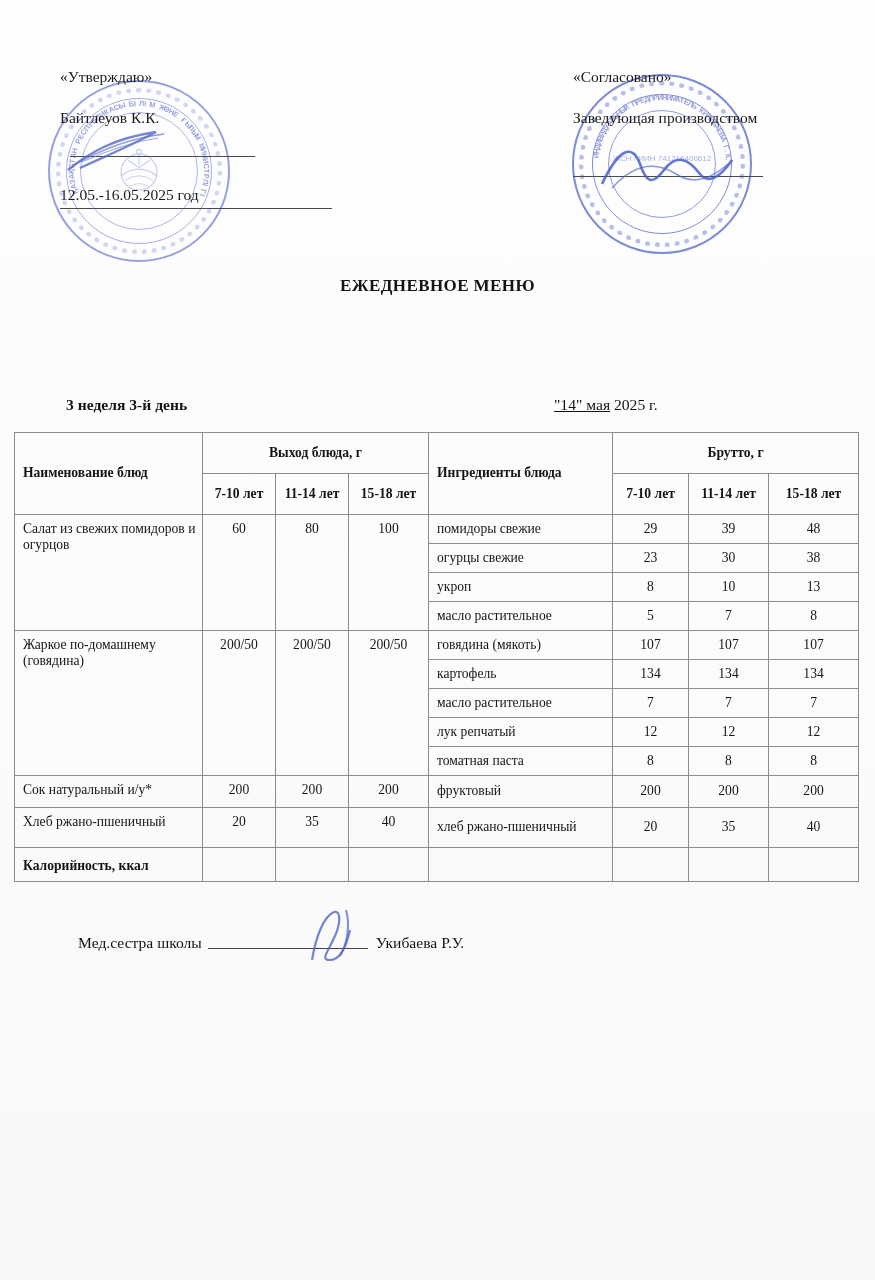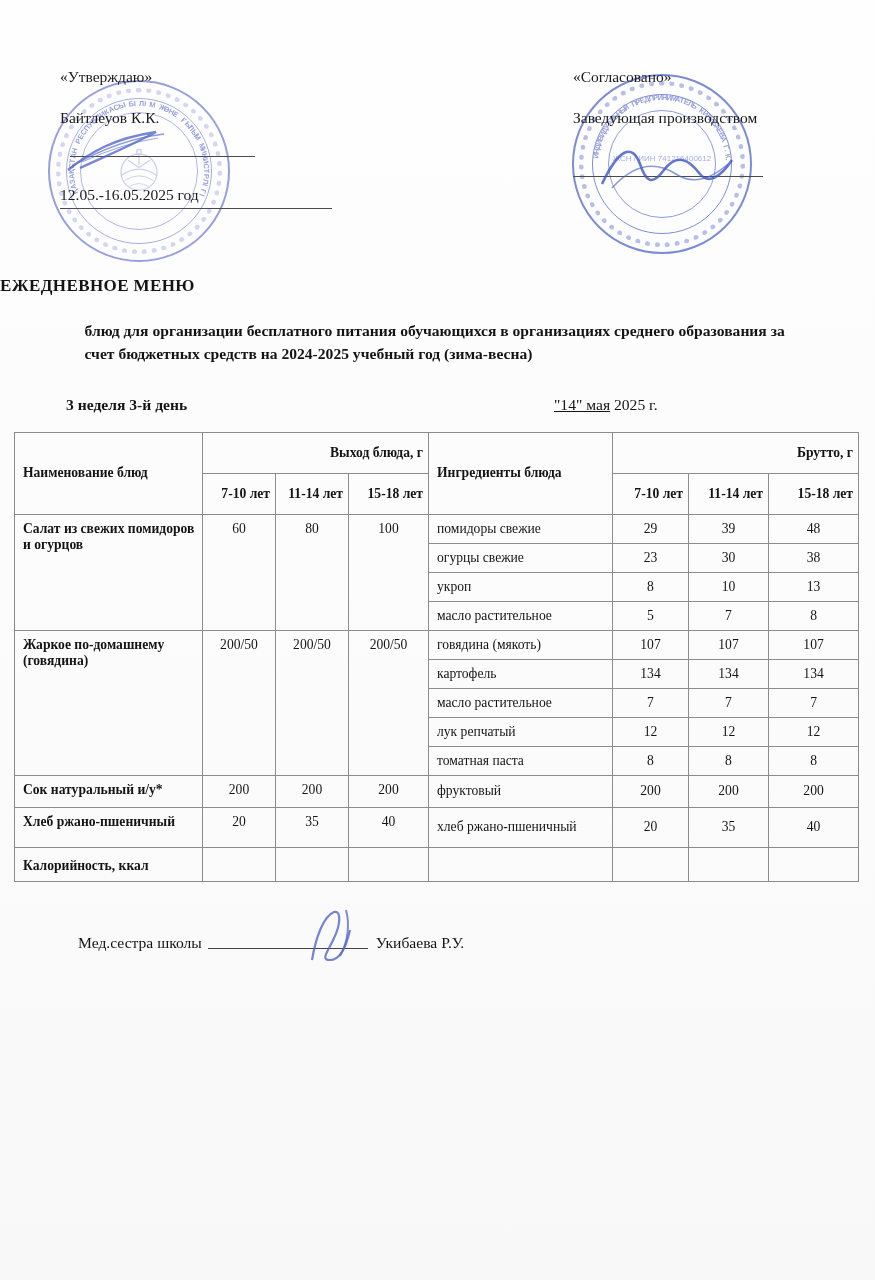--- a/index.html
+++ b/index.html
@@ -149,21 +149,21 @@
   .sig-left  { left: 60px;  top: 84px;  width: 180px; height: 62px; }
   .sig-right { left: 592px; top: 92px;  width: 170px; height: 70px; }
   .sig-nurse { left: 290px; top: 908px; width: 90px;  height: 56px; }
 
   
   .title-wrap {
     position: absolute;
     top: 276px;
     left: 0;
     width: 875px;
-    text-align: left;
+    text-align: center;
   }
   .doc-title {
     font-size: 17px;
     font-weight: bold;
     letter-spacing: .4px;
   }
   .doc-subtitle {
     margin: 24px auto 0;
     width: 706px;
     font-size: 15.6px;
@@ -208,39 +208,38 @@
   }
   .menu-table th,
   .menu-table td {
     border: 1px solid #8c8c8c;
     padding: 3px 5px;
     vertical-align: middle;
     line-height: 1.2;
   }
   .menu-table th {
     font-weight: bold;
-    text-align: right;
+    text-align: center;
   }
   th.col-name,
   th.col-ingr {
     text-align: left;
     padding-left: 8px;
   }
   td.dish-name,
   td.ingr-name {
     text-align: left;
     padding-left: 8px;
     vertical-align: top;
   }
   td.num {
     text-align: center;
   }
   td.dish-name {
     padding-top: 6px;
-    font-weight: bold;
   }
   tr.calorie-row td {
     font-weight: bold;
     height: 24px;
   }
   tr.calorie-row td.ingr-name { font-weight: normal; }
 
   
   col.c-name  { width: 188px; }
   col.c-y1    { width: 73px; }
@@ -421,21 +420,20 @@
     <div class="sig-rule sig-rule-right"></div>
 
     <svg class="signature sig-right" viewBox="0 0 170 70">
       <path d="M10 54 C26 20, 40 12, 48 34 C54 52, 60 56, 72 40 C84 24, 96 28, 108 44 C116 54, 128 48, 140 30" fill="none" stroke="#3f56c4" stroke-width="2.6" opacity=".8"></path>
       <path d="M20 58 C40 36, 62 30, 84 44 C102 56, 120 48, 136 34" fill="none" stroke="#4d62c9" stroke-width="1.6" opacity=".65"></path>
     </svg>
   </div>
 
   <div class="title-wrap">
     <div class="doc-title">ЕЖЕДНЕВНОЕ МЕНЮ</div>
-    <div class="doc-subtitle">блюд для организации бесплатного питания обучающихся в организациях среднего образования за счет бюджетных средств на 2024-2025 учебный год (зима-весна)</div>
   </div>
 
   <div class="meta-row">
     <div class="week-label">3 неделя 3-й день</div>
     <div class="date-label"><span class="u">"14" мая</span> <span>2025 г.</span></div>
   </div>
 
   <table class="menu-table">
     <colgroup>
       <col class="c-name">

